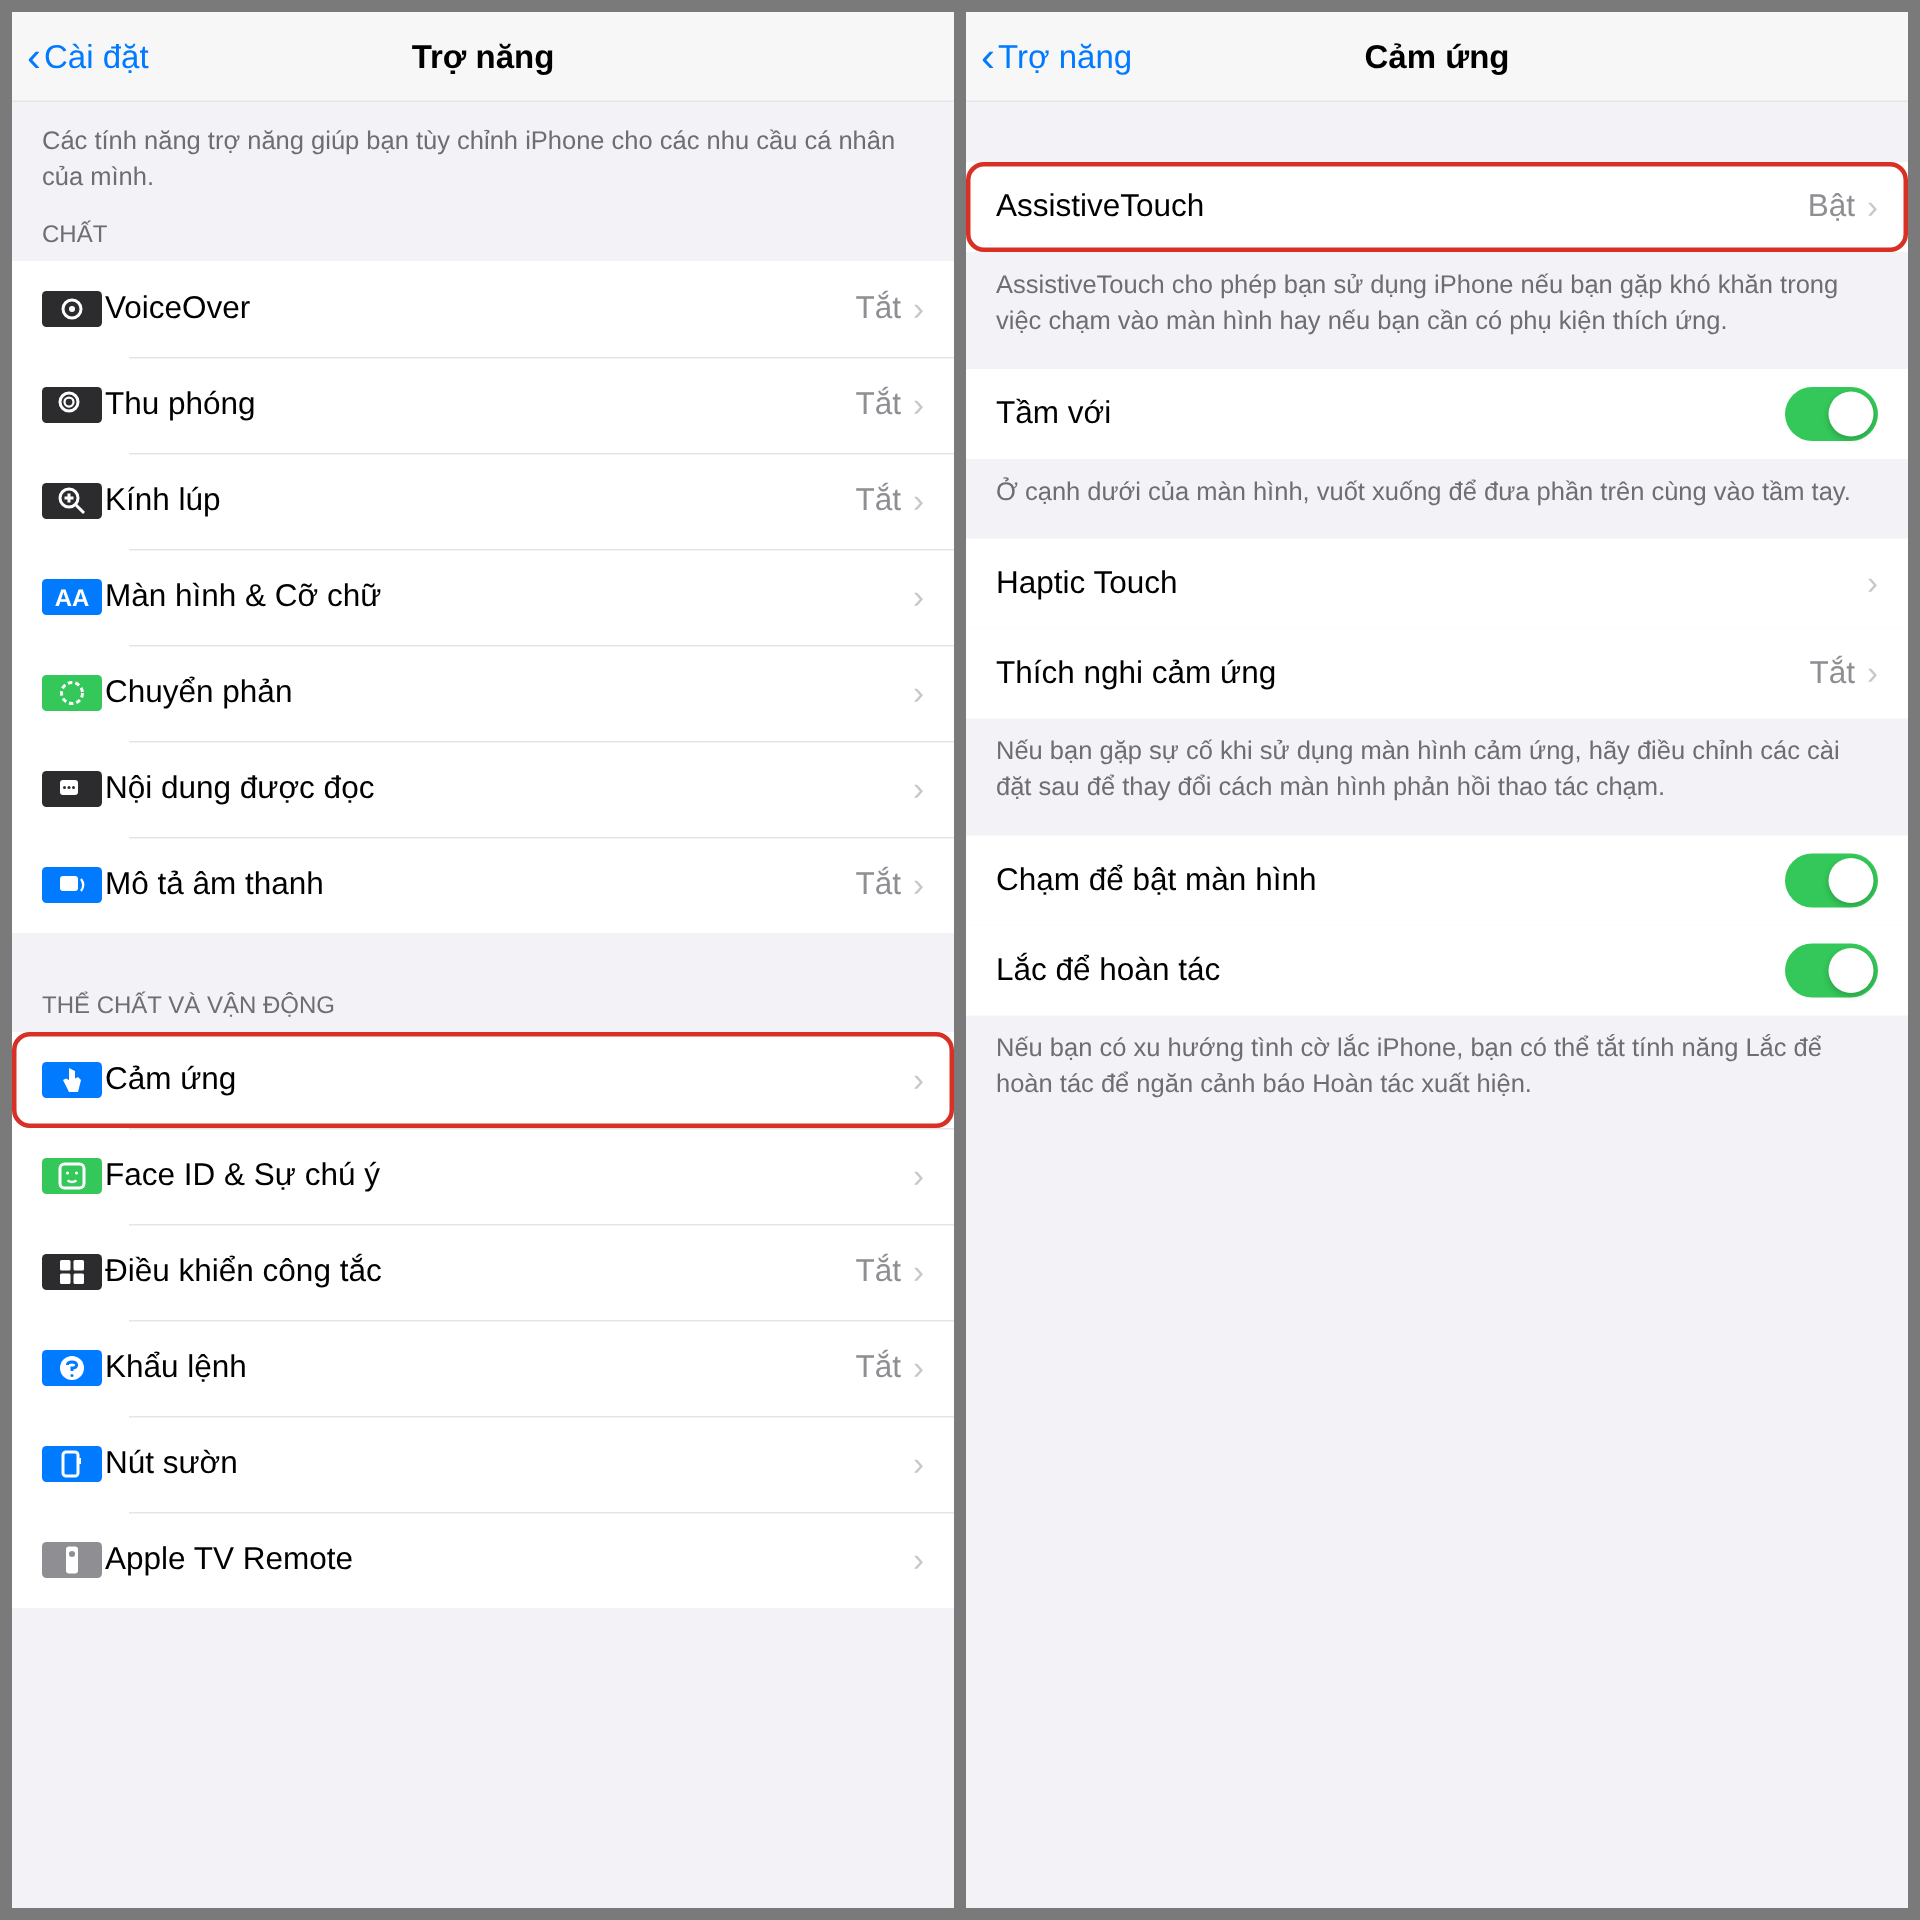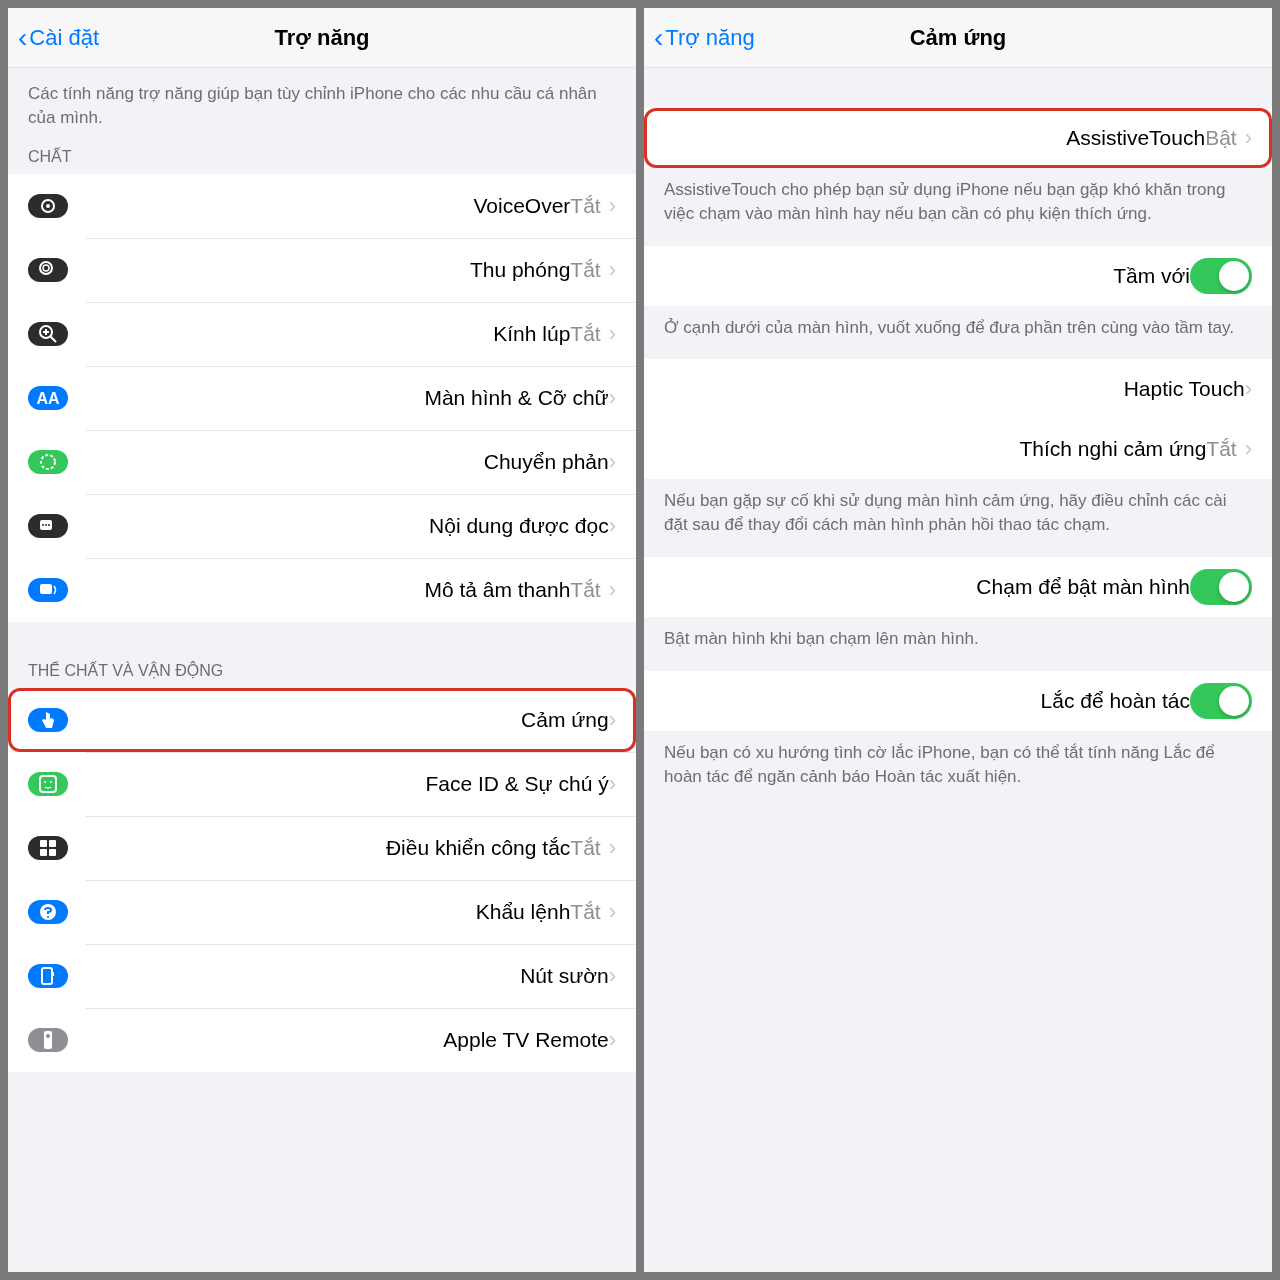--- a/index.html
+++ b/index.html
@@ -7,25 +7,25 @@
 .container { display: flex; gap: 8px; width: 1264px; height: 1264px; }
 .screen { flex: 1; background: #f2f2f7; overflow: hidden; display: flex; flex-direction: column; }
 .navbar { background: #f7f7f8; height: 60px; display: flex; align-items: center; padding: 0 10px; position: relative; border-bottom: 1px solid #e5e5e7; }
 .back-btn { display: flex; align-items: center; color: #007aff; font-size: 22px; cursor: pointer; }
 .back-btn .chevron { font-size: 28px; margin-right: 2px; }
 .nav-title { position: absolute; left: 50%; transform: translateX(-50%); font-size: 22px; font-weight: 600; color: #000; }
 .content { flex: 1; overflow-y: auto; }
 .desc { font-size: 17px; color: #6e6e72; padding: 14px 20px 18px; line-height: 1.4; }
 .section-head { font-size: 16px; color: #6e6e72; padding: 0 20px 8px; }
 .spacer { height: 40px; }
-.list { background: #fff; text-align: right; }
+.list { background: #fff; }
 .row { display: flex; align-items: center; padding: 0 20px; height: 64px; position: relative; cursor: pointer; }
 .row + .row::before { content: ""; position: absolute; top: 0; left: 78px; right: 0; height: 1px; background: #e5e5e7; }
 .row.no-icon { height: 60px; }
-.icon { width: 40px; height: 24px; border-radius: 20px; margin-right: 18px; display: flex; align-items: center; justify-content: center; flex-shrink: 0; }
+.icon { width: 40px; height: 24px; border-radius: 3px; margin-right: 2px; display: flex; align-items: center; justify-content: center; flex-shrink: 0; }
 .row-label { flex: 1; font-size: 21px; color: #000; }
 .row-value { font-size: 21px; color: #8e8e93; margin-right: 8px; }
 .chev { color: #c7c7cc; font-size: 22px; }
 .toggle { width: 62px; height: 36px; border-radius: 18px; background: #34c759; position: relative; }
 .toggle::after { content: ""; position: absolute; right: 3px; top: 3px; width: 30px; height: 30px; background: #fff; border-radius: 50%; box-shadow: 0 2px 4px rgba(0,0,0,0.2); }
 .highlight { outline: 3px solid #d93025; outline-offset: -3px; border-radius: 12px; }
 .footnote { font-size: 17px; color: #6e6e72; padding: 10px 20px 20px; line-height: 1.4; }
 
 .ic-voiceover { background: #2c2c2e; }
 .ic-zoom { background: #2c2c2e; }
@@ -251,21 +251,20 @@
       </div>
     </div>
     <div class="footnote">Nếu bạn gặp sự cố khi sử dụng màn hình cảm ứng, hãy điều chỉnh các cài đặt sau để thay đổi cách màn hình phản hồi thao tác chạm.</div>
 
     <div class="list">
       <div class="row no-icon">
         <span class="row-label">Chạm để bật màn hình</span>
         <div class="toggle"></div>
       </div>
     </div>
-    <div class="footnote">Bật màn hình khi bạn chạm lên màn hình.</div>
 
     <div class="list">
       <div class="row no-icon">
         <span class="row-label">Lắc để hoàn tác</span>
         <div class="toggle"></div>
       </div>
     </div>
     <div class="footnote">Nếu bạn có xu hướng tình cờ lắc iPhone, bạn có thể tắt tính năng Lắc để hoàn tác để ngăn cảnh báo Hoàn tác xuất hiện.</div>
   </div>
 </div>

